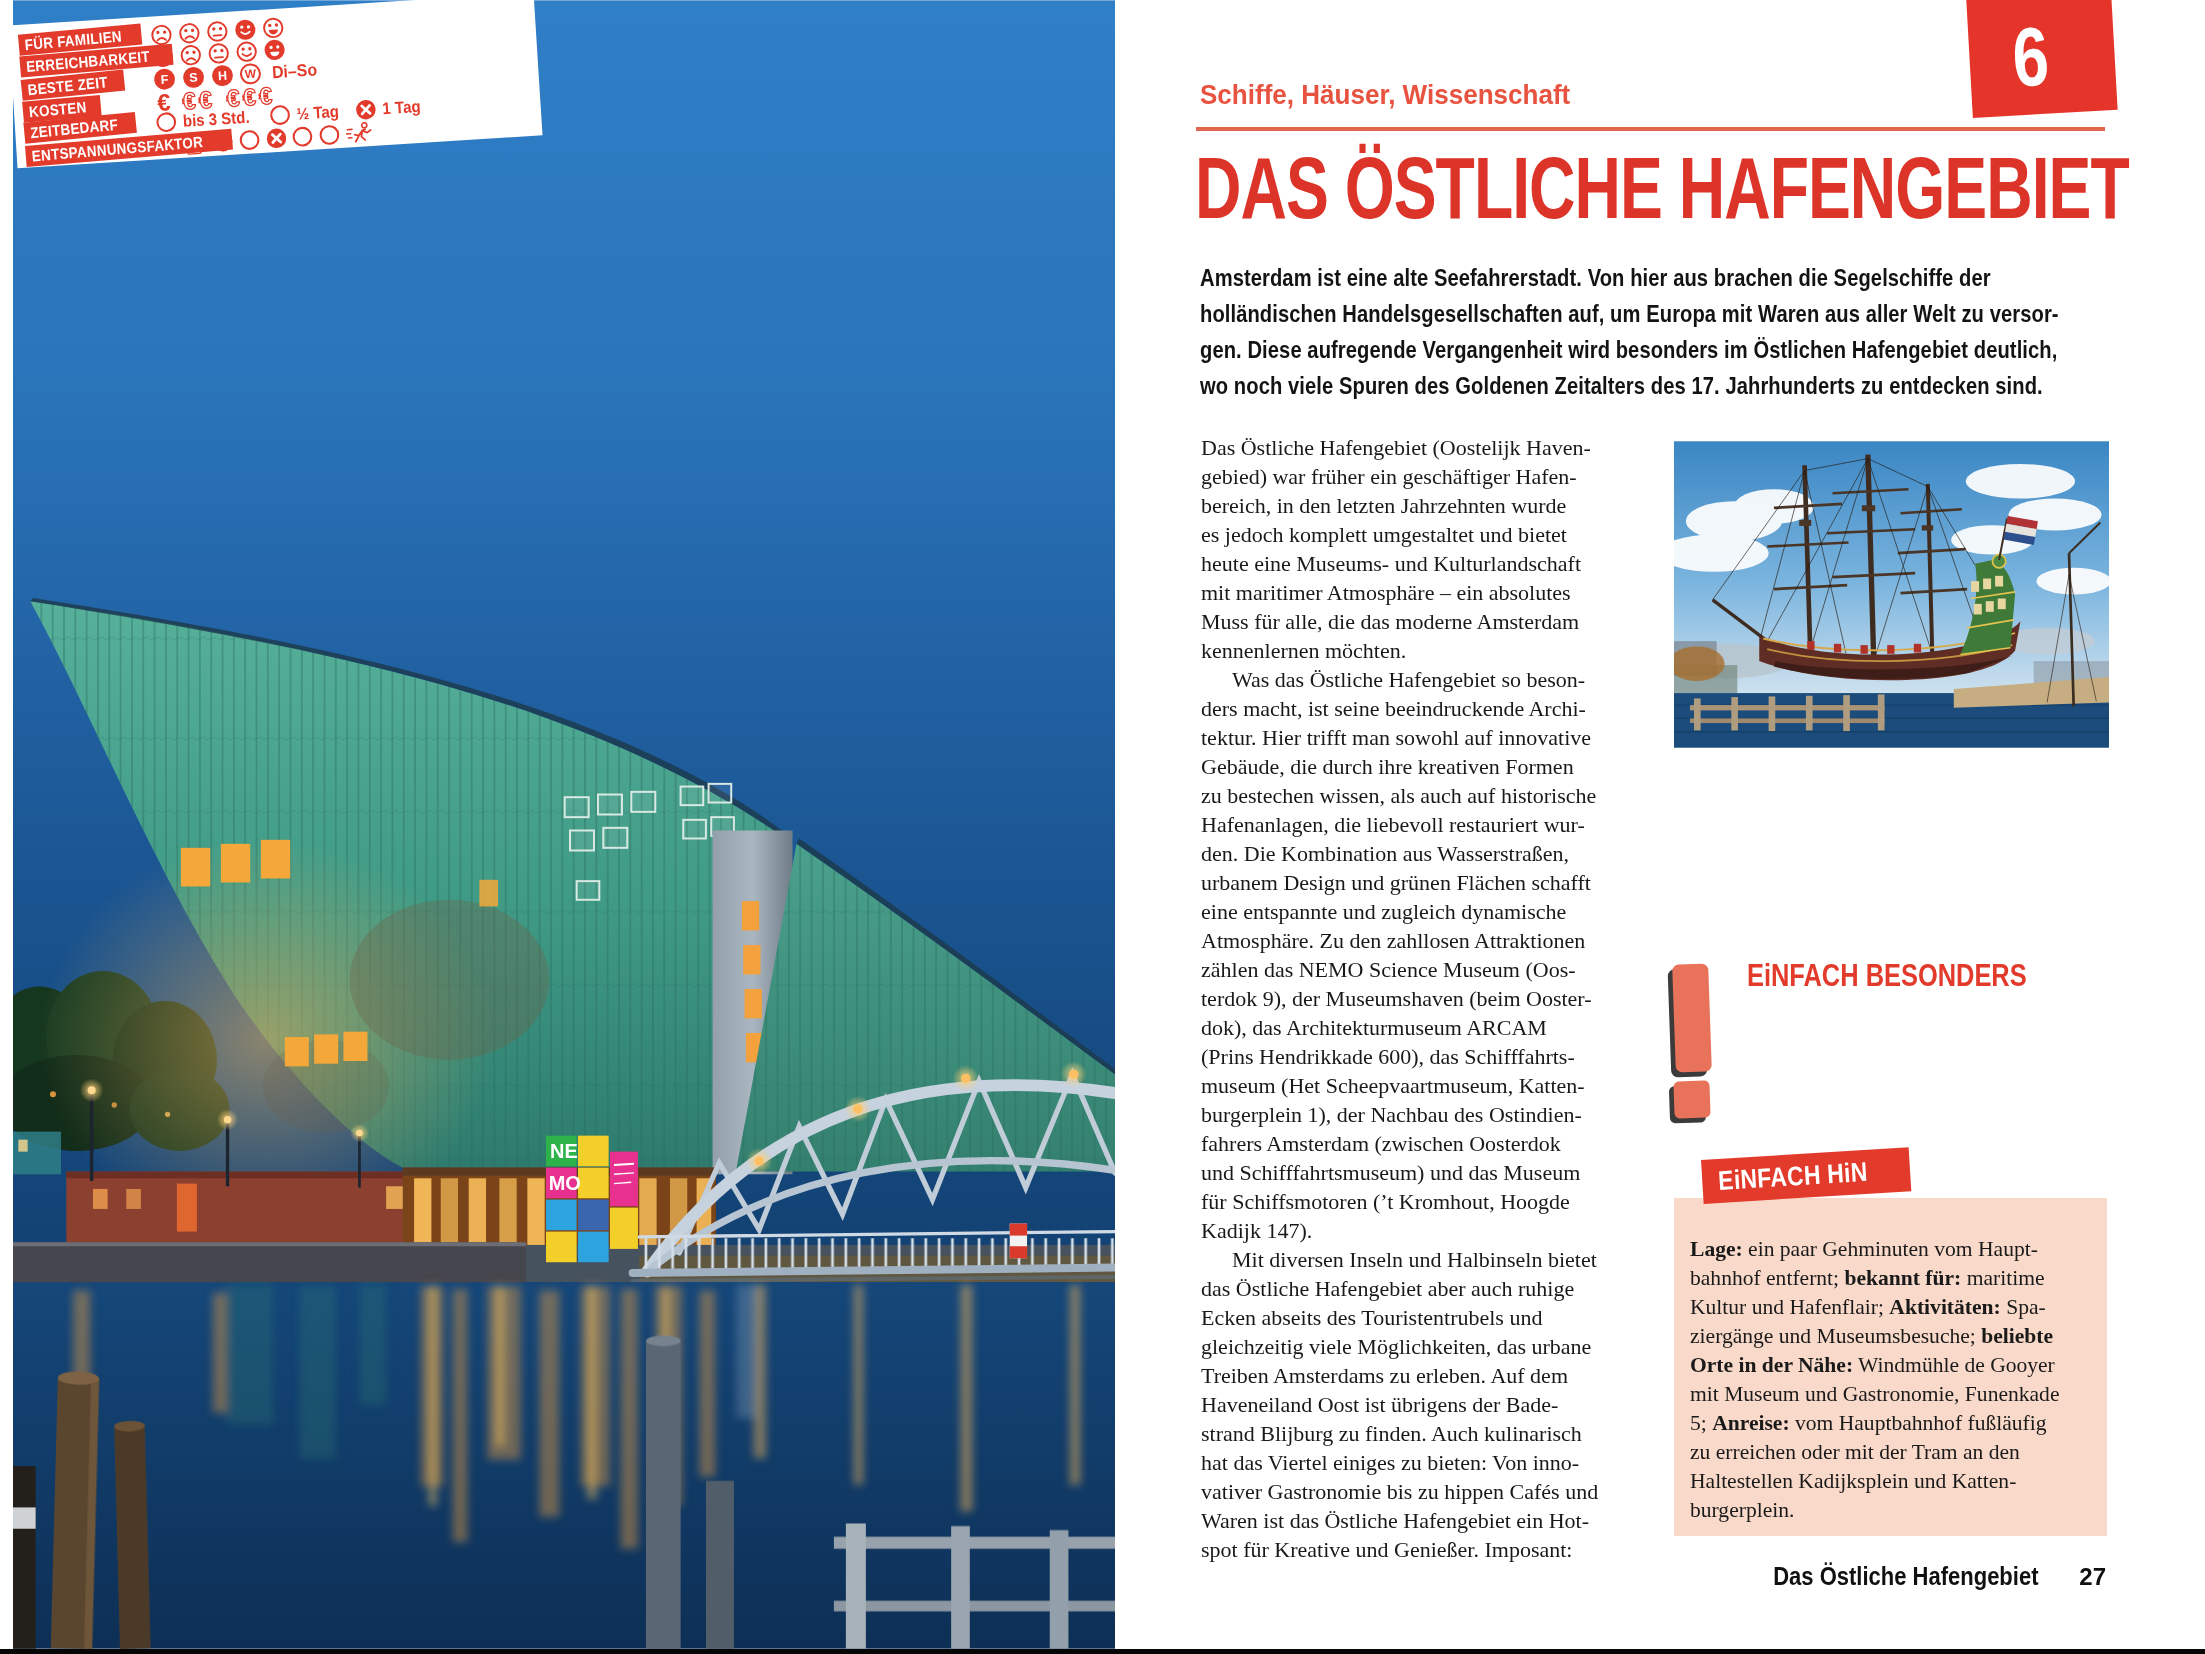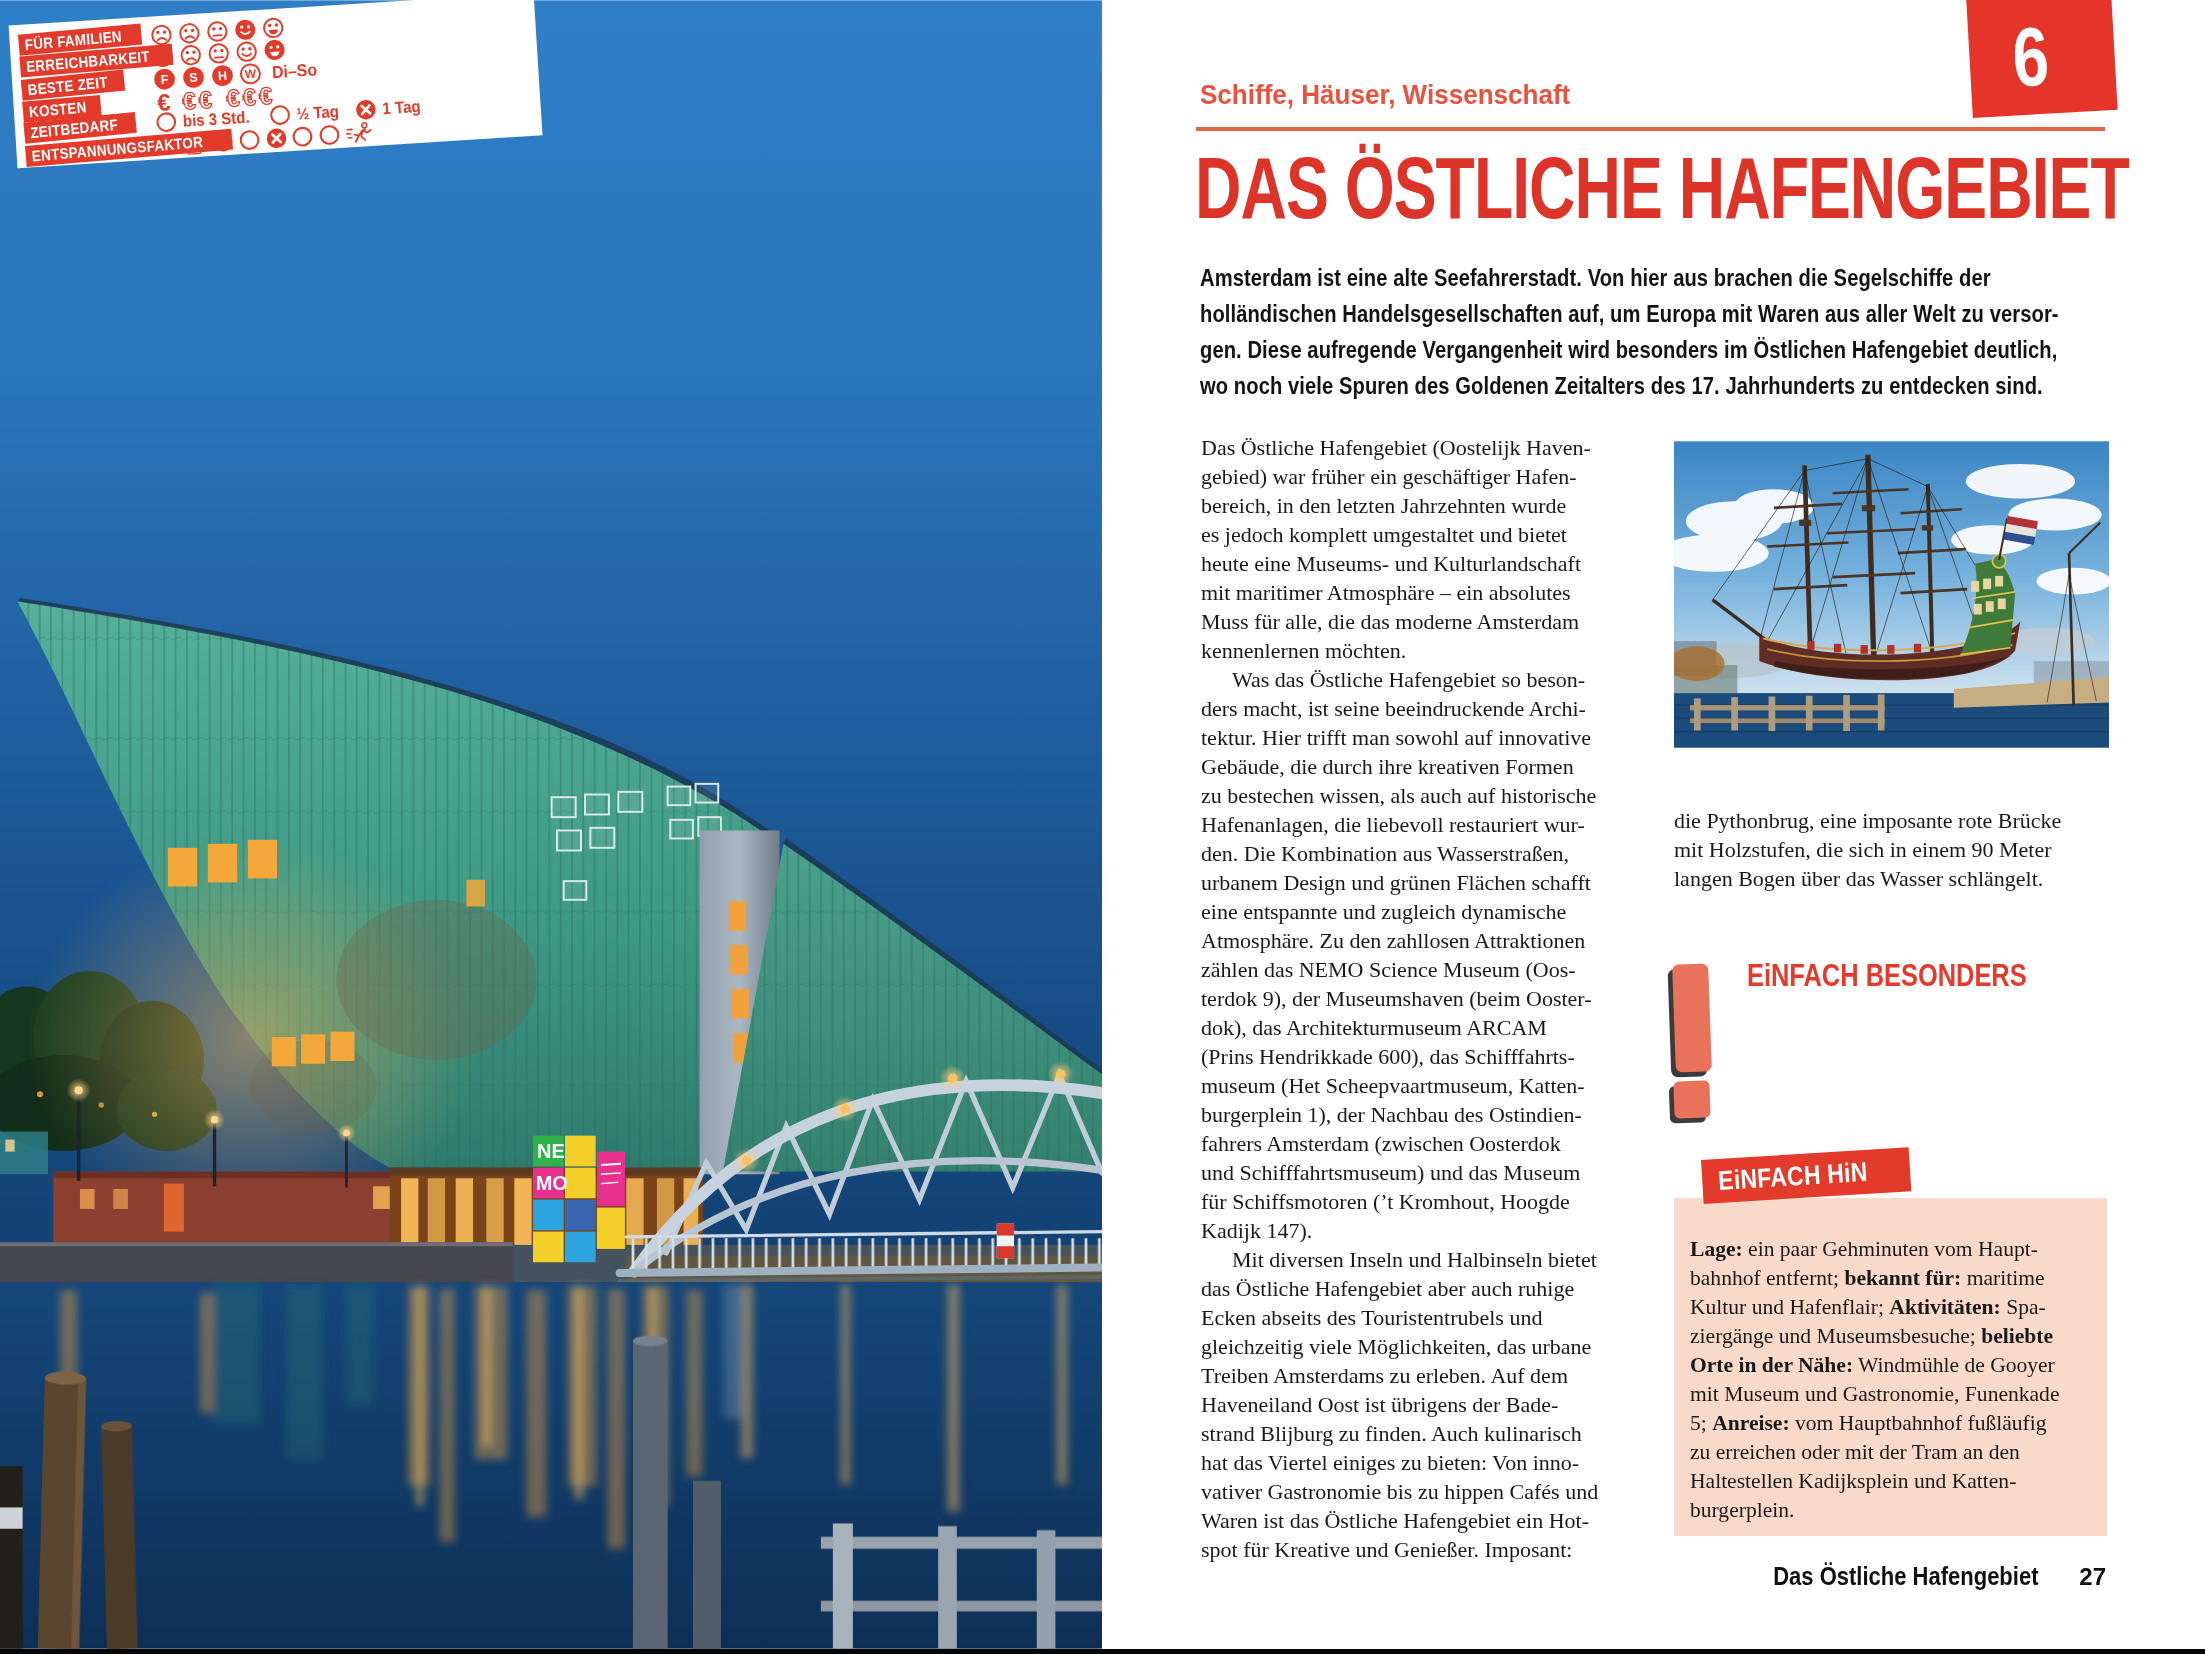--- a/index.html
+++ b/index.html
@@ -1,21 +1,21 @@
 <!DOCTYPE html>
 <html style="font-size:10.7px"><head>
 <meta charset="utf-8">
 <style>
   html,body{margin:0;padding:0;background:#777;}
   #page{position:relative;width:2205px;height:1654px;background:#ffffff;overflow:hidden;
         font-family:"Liberation Sans",sans-serif;}
   :root{--red:#e23a2b;}
 
   
-  #photo-left{position:absolute;left:0;top:0;width:1102px;height:1649px;}
+  #photo-left{position:absolute;left:13px;top:0;width:1102px;height:1649px;}
   #photo-left svg{display:block;}
 
   
   #legend{position:absolute;left:10.7px;top:22.7px;width:526px;height:143px;background:#fff;
           transform:rotate(-3.6deg);transform-origin:40px 40px;padding:8px 0 0 9.3px;box-sizing:border-box;}
   .lg-row{display:grid;grid-template-columns:132px auto;align-items:center;height:20.7px;margin-bottom:1.3px;}
   .lg-tag{justify-self:start;background:var(--red);color:#fff;font-weight:bold;font-size:15.3px;line-height:1;
           padding:3.3px 6px 2.7px;white-space:nowrap;}
   .lg-tag>span{display:inline-block;transform:scaleX(.88);transform-origin:left center;letter-spacing:0.3px;}
   .lg-row:nth-child(1) .lg-tag{transform:rotate(-1.6deg);}
@@ -568,25 +568,20 @@
         <div class="s-line">Treiben Amsterdams zu erleben. Auf dem</div>
         <div class="s-line">Haveneiland Oost ist übrigens der Bade-</div>
         <div class="s-line">strand Blijburg zu finden. Auch kulinarisch</div>
         <div class="s-line">hat das Viertel einiges zu bieten: Von inno-</div>
         <div class="s-line">vativer Gastronomie bis zu hippen Cafés und</div>
         <div class="s-line">Waren ist das Östliche Hafengebiet ein Hot-</div>
         <div class="s-line">spot für Kreative und Genießer. Imposant:</div>
       </div>
   </div>
 
-  <div id="col2-top">
-      <div class="s-line">die Pythonbrug, eine imposante rote Brücke</div>
-      <div class="s-line">mit Holzstufen, die sich in einem 90 Meter</div>
-      <div class="s-line">langen Bogen über das Wasser schlängelt.</div>
-    </div>
 
   <div id="photo-ship">
     <svg width="435" height="307" viewBox="0 0 653 460">
       <defs>
         <linearGradient id="shipSky" x1="0" y1="0" x2="0" y2="1">
           <stop offset="0" stop-color="#3a86c4"></stop>
             <stop offset=".55" stop-color="#7ab4de"></stop>
           <stop offset="1" stop-color="#cfe2ef"></stop>
         </linearGradient>
       </defs>

